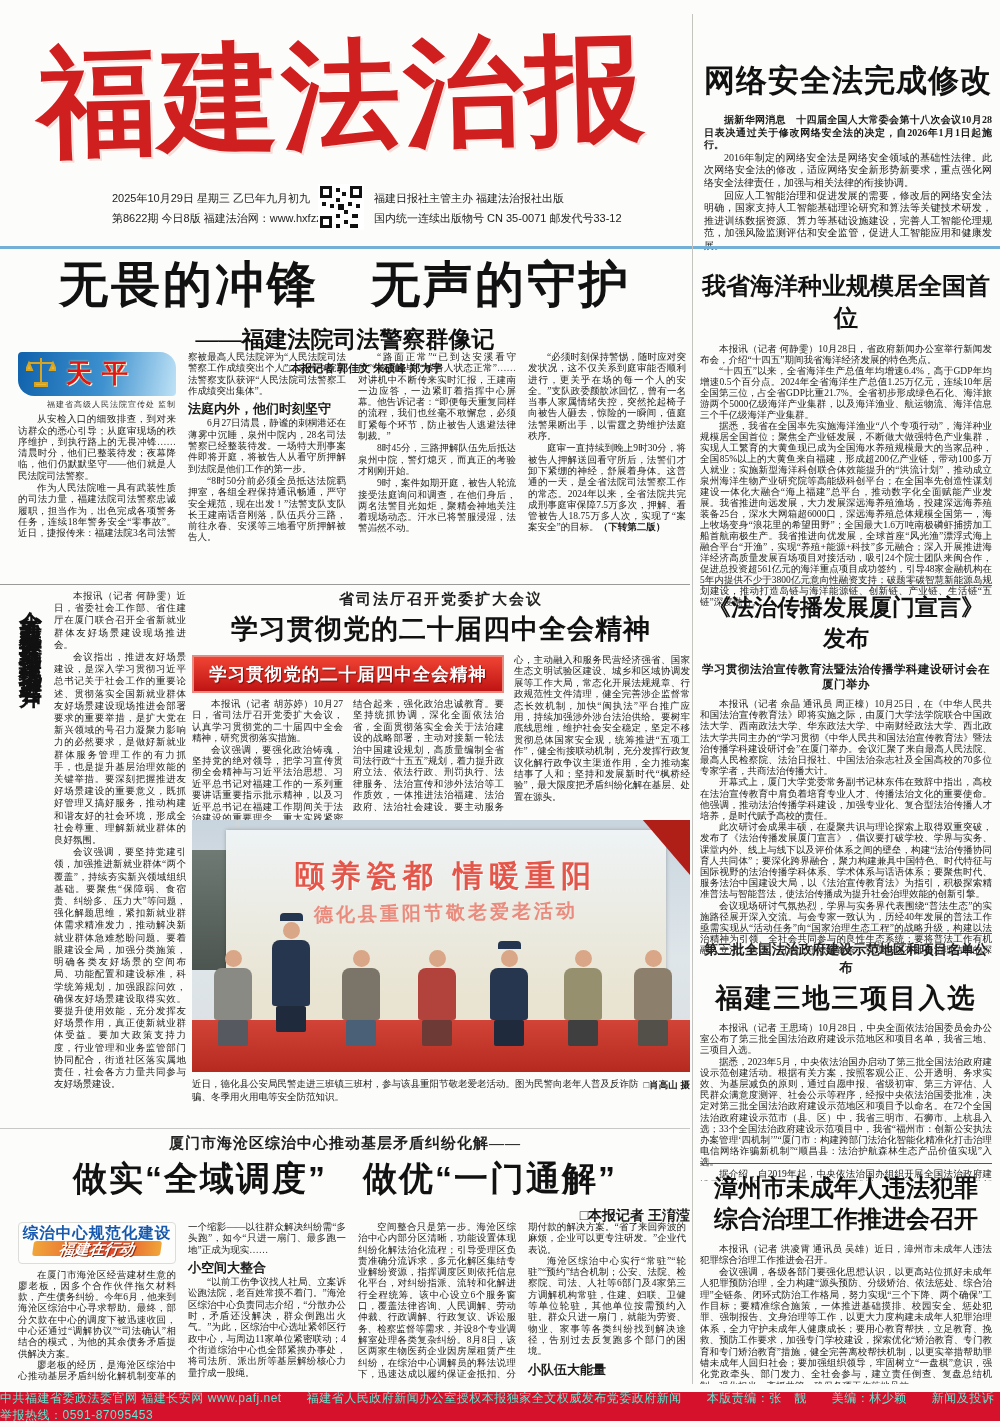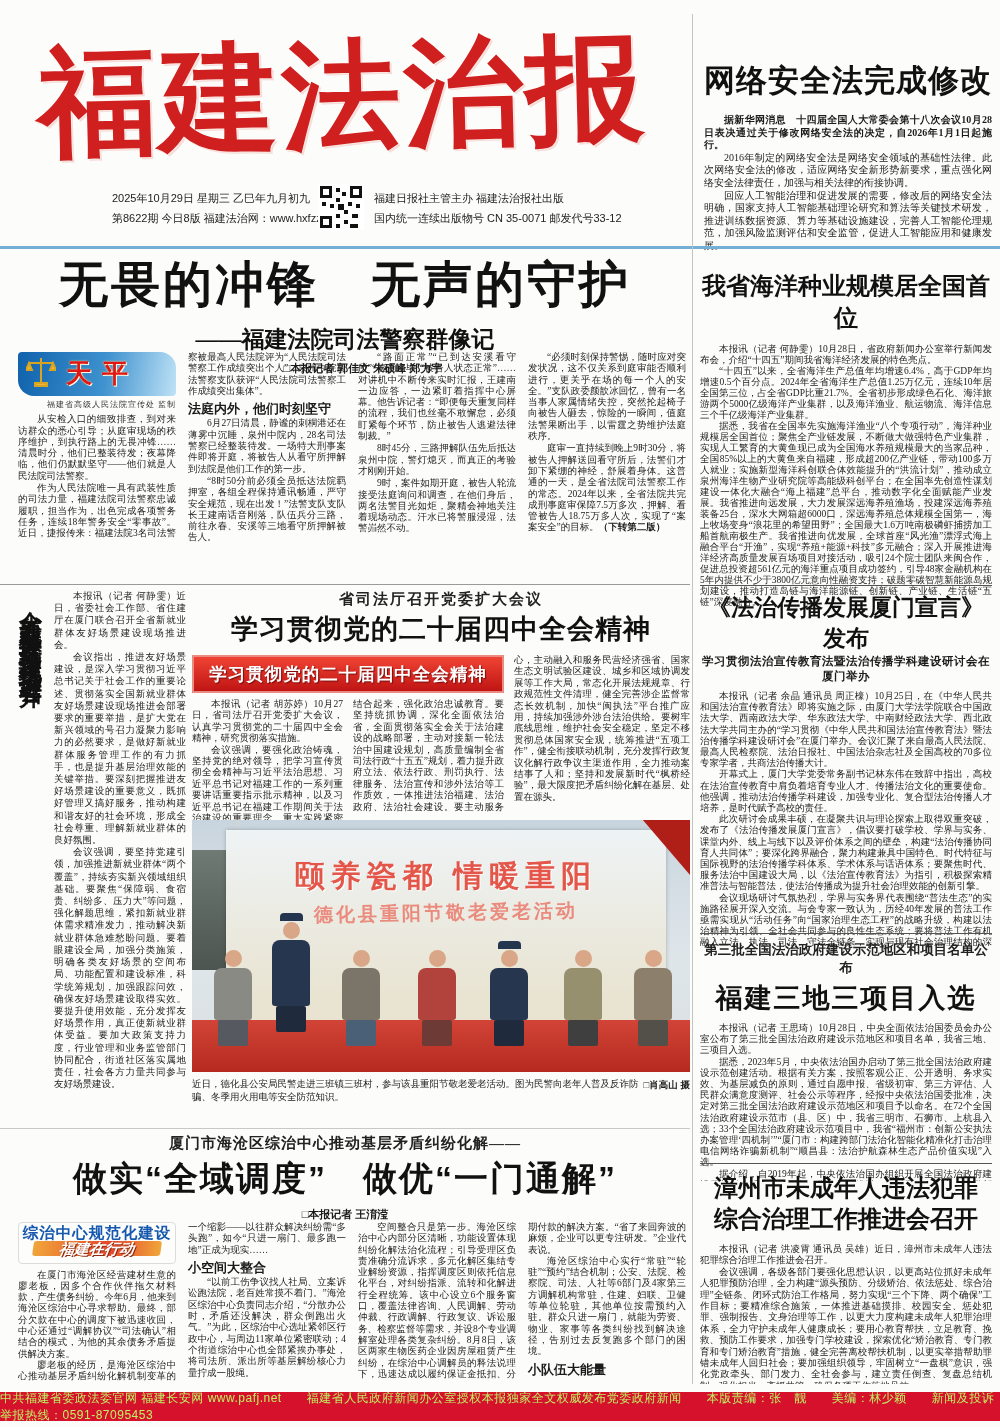--- a/index.html
+++ b/index.html
@@ -82,46 +82,46 @@
   .head{width:17px;height:17px;border-radius:50%;background:#d9a687;margin:0 auto;}
   .cap{width:23px;height:8px;border-radius:4px 4px 0 0;background:#243550;margin:0 auto 1px auto;}
   .torso{width:38px;height:52px;border-radius:8px 8px 3px 3px;margin-top:1px;}
   .legs{width:30px;height:26px;margin:0 auto;border-radius:2px;}
   
   .caption{left:192px;top:1078px;width:498px;font-size:9.5px;line-height:13px;}
   .caption .credit{font-weight:700;float:right;font-family:"Liberation Sans", sans-serif;}
   
   .xuanyan{left:700px;top:592px;width:292px;}
   .xuanyan .hl{font-size:23px;}
-  .xuanyan .subhl{font-size:11.5px;font-weight:700;text-align:center;margin-top:0;letter-spacing:.5px;}
+  .xuanyan .subhl{font-size:11.5px;font-weight:700;text-align:center;margin-top:8px;letter-spacing:.5px;}
   .xuanyan .body-txt{margin-top:7px;font-size:9.5px;line-height:11.2px;height:255px;overflow:hidden;}
   .sandi{left:700px;top:941px;width:292px;}
   .sandi .kicker{font-size:13.5px;}
   .sandi .hl{font-size:27px;margin-top:3px;letter-spacing:2px;}
   .sandi .body-txt{margin-top:7px;font-size:9.5px;line-height:11.2px;height:158px;overflow:hidden;}
   .zhangzhou{left:700px;top:1172px;width:292px;}
   .zhangzhou .hl{font-size:24px;line-height:31px;}
   .zhangzhou .body-txt{margin-top:10px;font-size:9.5px;line-height:11.4px;height:140px;overflow:hidden;}
   
   .hc-head{left:0;top:1134px;width:690px;text-align:center;}
   .hc-head .kicker{font-size:15px;letter-spacing:1px;}
   .hc-head .hl{font-size:34px;margin-top:3px;letter-spacing:2px;}
-  .hc-head .byline{font-size:11px;font-weight:700;margin-top:5px;font-family:"Liberation Sans", sans-serif;}
+  .hc-head .byline{font-size:14px;font-weight:700;margin-top:5px;font-family:"Liberation Sans", sans-serif;text-align:right;}
   .hc-body{left:18px;top:1222px;width:668px;height:163px;column-count:4;column-gap:12px;
       font-size:9.5px;line-height:11.3px;overflow:hidden;}
   .hc-body p{text-indent:2em;text-align:justify;}
   .badge-box{break-inside:avoid;margin:0 0 6px 0;padding:4px 2px 6px 2px;text-align:center;
       border:1px solid #dcdcd8;border-radius:4px;background:#fdfdfc;}
   .badge-l1{color:#1558ae;font-weight:900;font-size:15.5px;font-family:"Liberation Sans", sans-serif;letter-spacing:1px;}
   .badge-l2{margin:3px auto 0 auto;width:84%;transform:skew(-8deg);
       background:linear-gradient(90deg,#f0a63a,#e4452c 60%,#f0a63a);color:#fff;font-weight:900;font-style:italic;
       font-size:15px;font-family:"Liberation Sans", sans-serif;padding:2px 0;border-radius:3px;
       text-shadow:1px 1px 0 #8f2a10;}
   
-  .footer{left:0;top:1392px;width:1000px;height:29px;background:#d5112b;color:#bef264;
+  .footer{left:0;top:1392px;width:1000px;height:29px;background:#d5112b;color:#5eead4;
       font-family:"Liberation Sans", sans-serif;font-size:12px;display:flex;align-items:center;justify-content:center;
       letter-spacing:.5px;}
 </style>
 </head>
 <body>
 
 <div class="page">
 
   <div class="abs mast-title">福建法治报</div>
   <div class="abs dateline">

